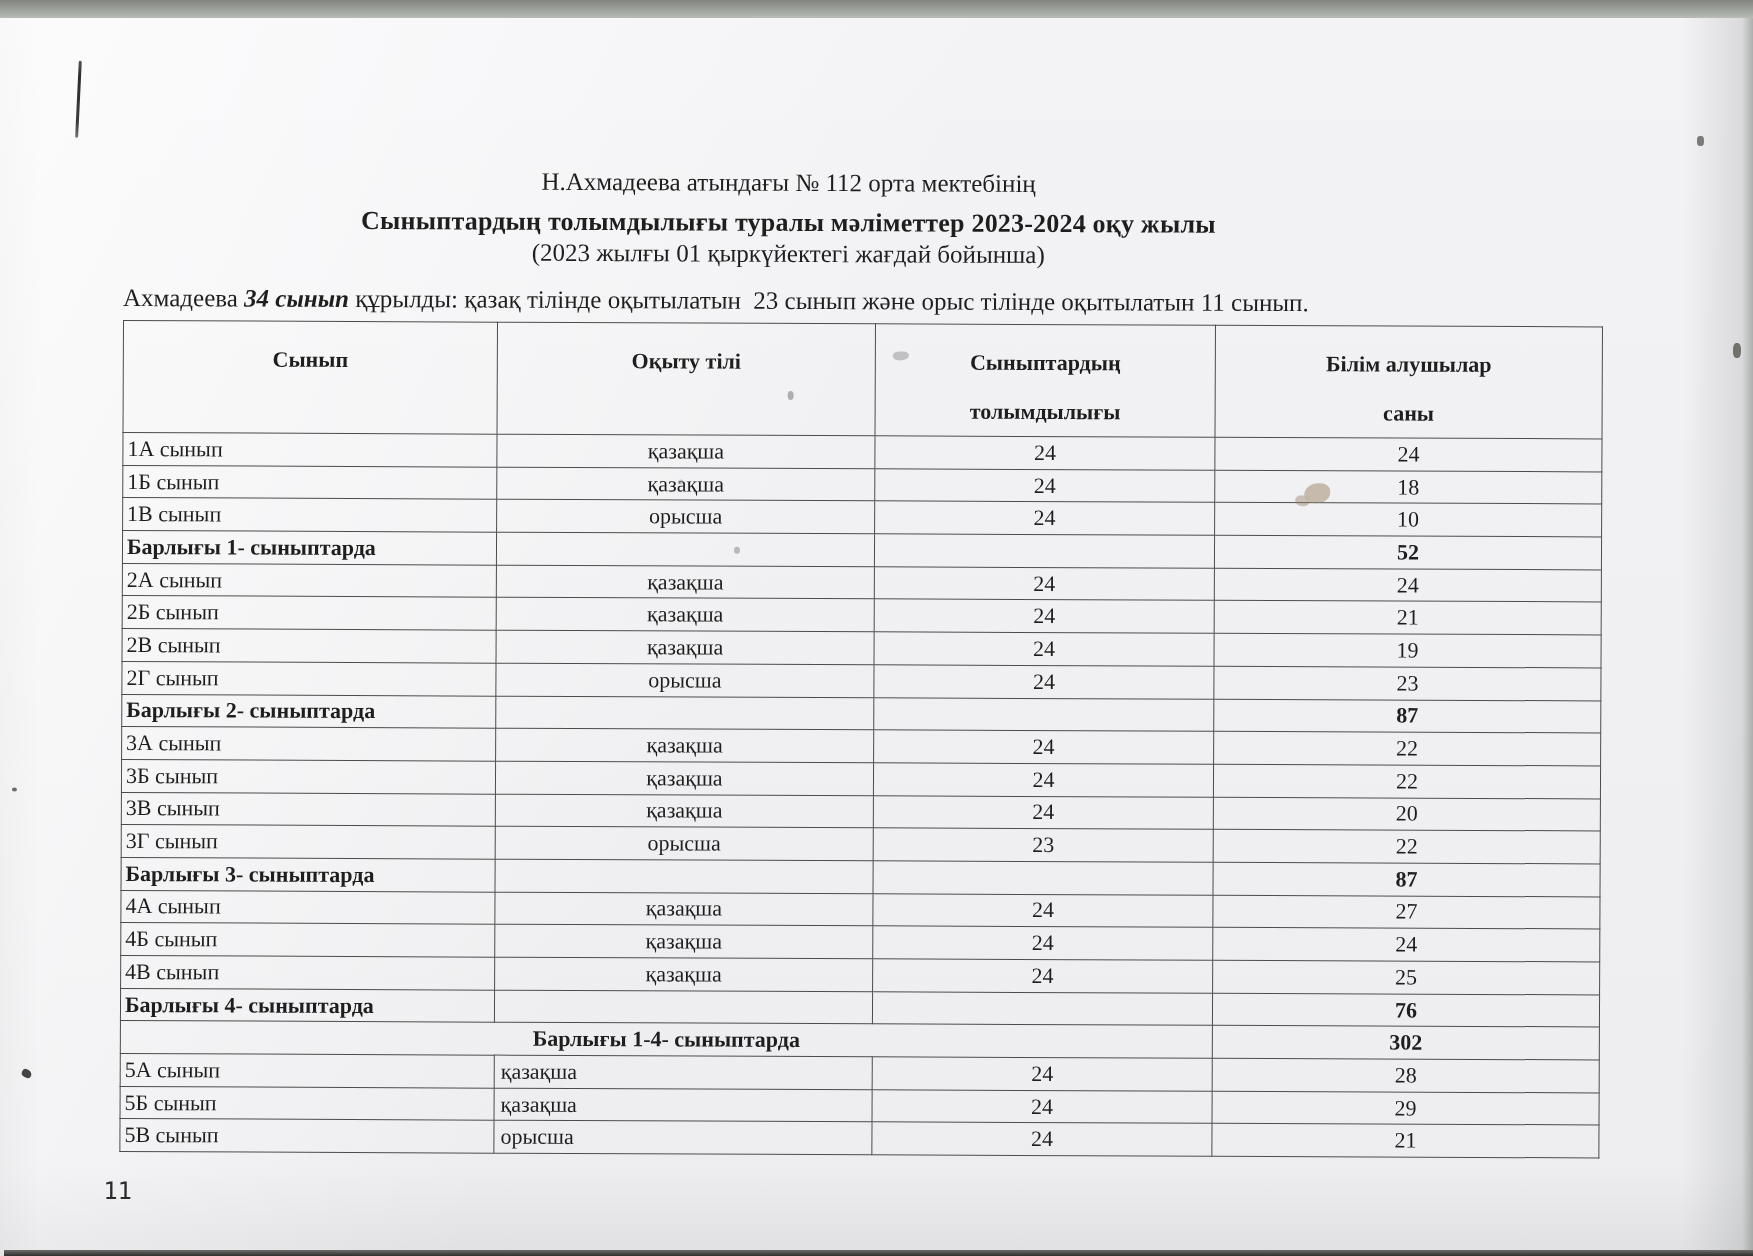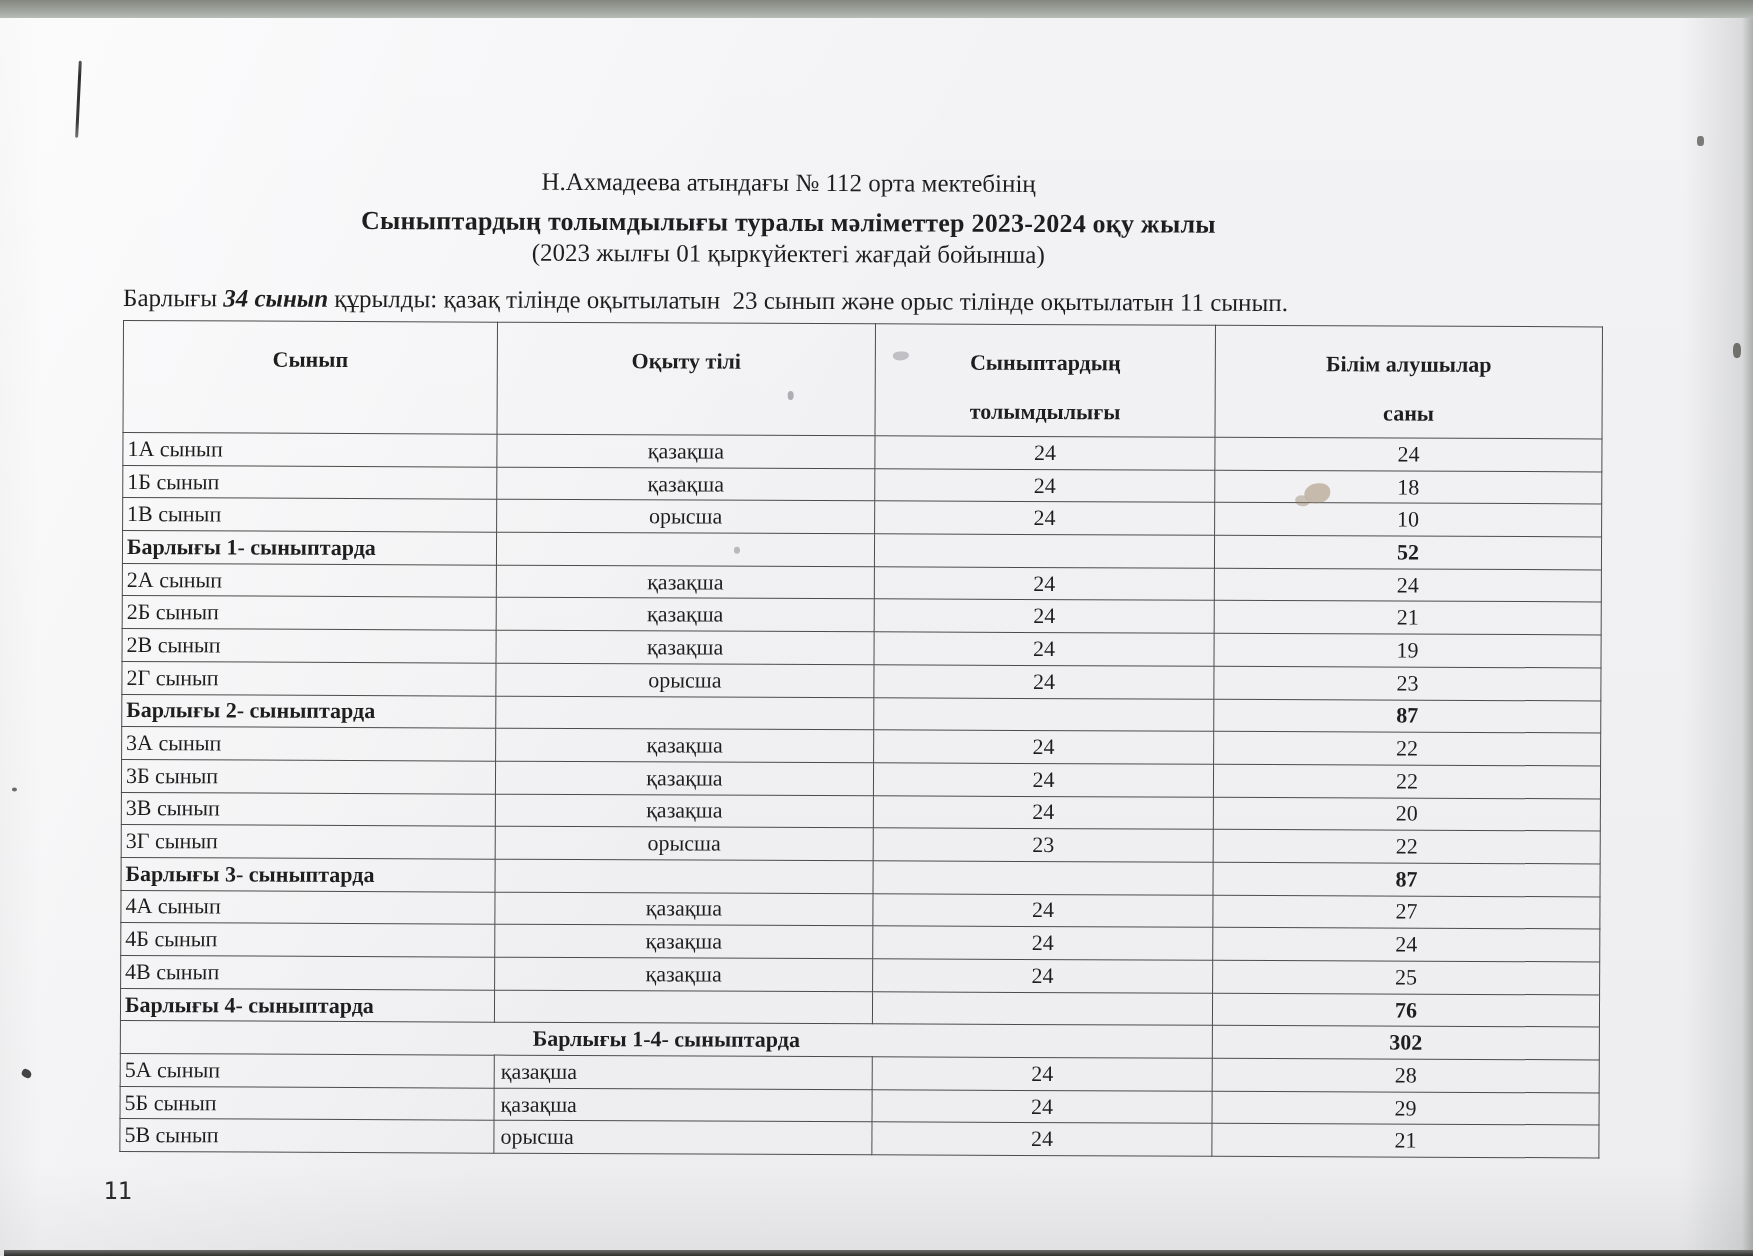--- a/index.html
+++ b/index.html
@@ -100,21 +100,21 @@
 <div class="scan-edge-right"></div>
 
 <div id="paper-content">
 
   <div class="staple-mark"></div>
 
   <div class="hdr hdr-line1">Н.Ахмадеева атындағы № 112 орта мектебінің</div>
   <div class="hdr hdr-title">Сыныптардың толымдылығы туралы мәліметтер 2023-2024 оқу жылы</div>
   <div class="hdr hdr-subtitle">(2023 жылғы 01 қыркүйектегі жағдай бойынша)</div>
 
-  <div class="intro"><span>Барлығы </span><b>34 сынып</b><span> құрылды: қазақ тілінде оқытылатын  23 сынып және орыс тілінде оқытылатын 11 сынып.</span></div>
+  <div class="intro"><span>Ахмадеева </span><b>34 сынып</b><span> құрылды: қазақ тілінде оқытылатын  23 сынып және орыс тілінде оқытылатын 11 сынып.</span></div>
 
   <table class="sheet">
     <colgroup>
       <col style="width:374px">
         <col style="width:378px">
         <col style="width:340px">
         <col style="width:387px">
     </colgroup>
     <thead>
       <tr>

